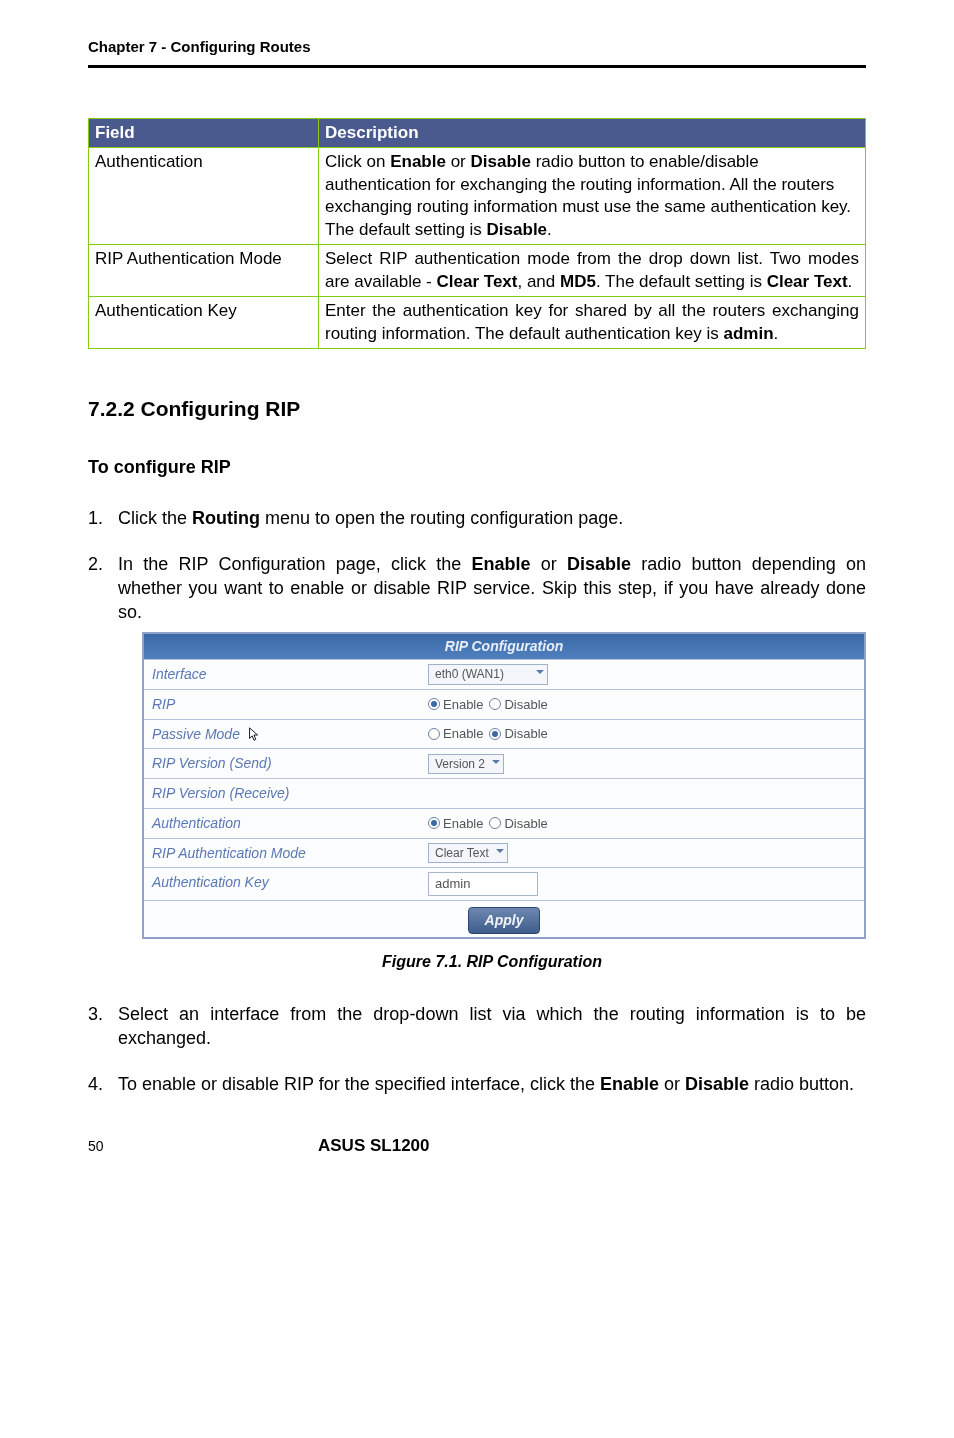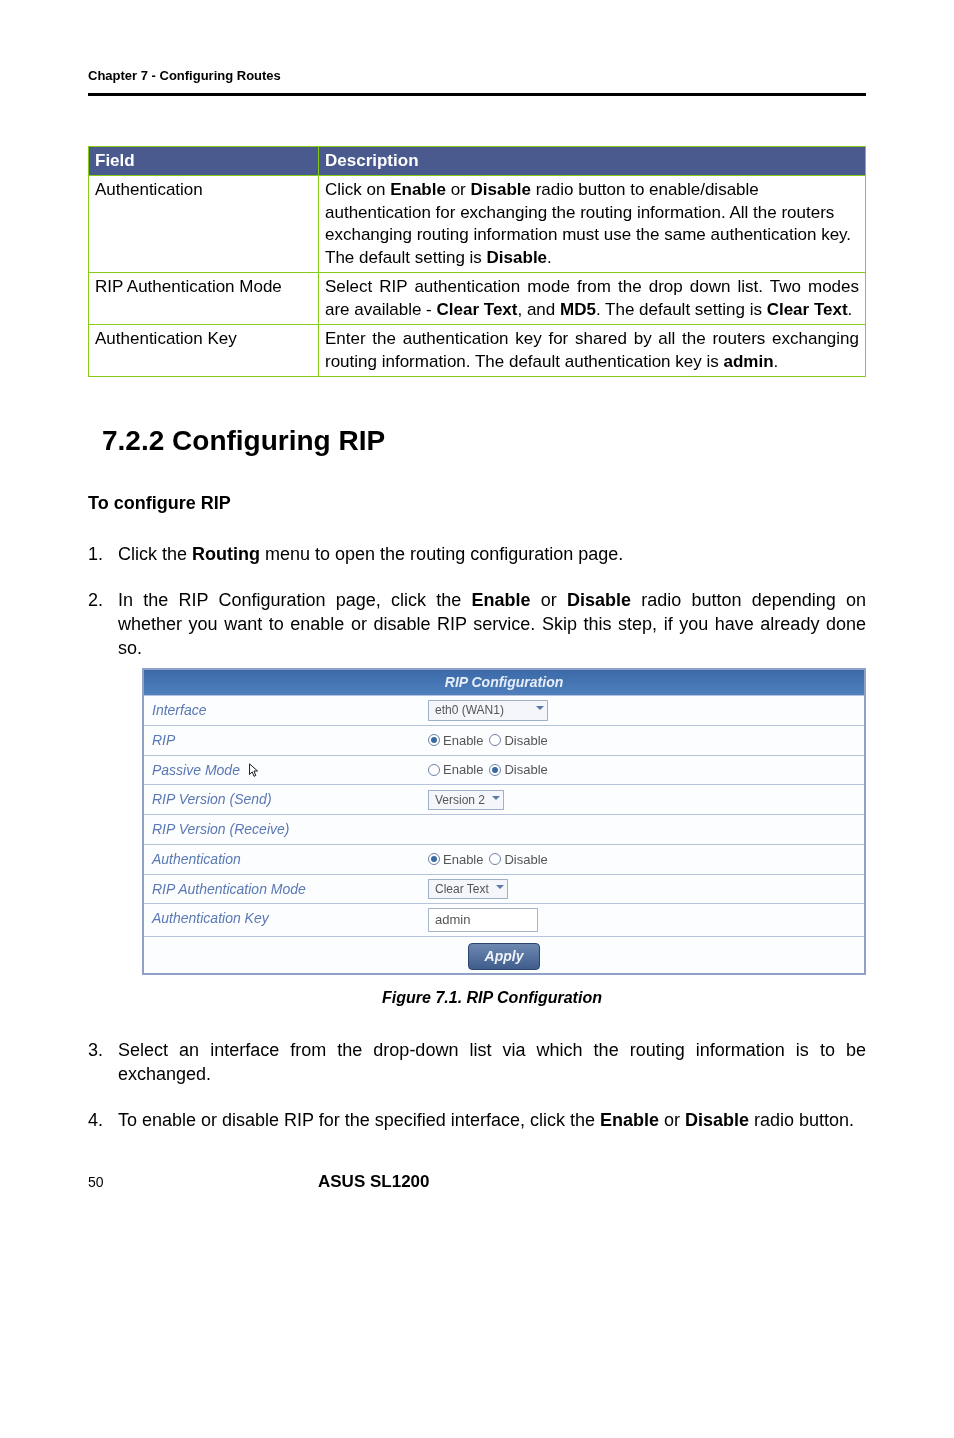--- a/index.html
+++ b/index.html
@@ -4,23 +4,23 @@
 <style>
   * { box-sizing: border-box; margin: 0; padding: 0; }
   body {
     font-family: Arial, Helvetica, sans-serif;
     width: 954px;
     background: #fff;
     color: #000;
     padding: 0 88px;
   }
   .chapter-header {
-    font-size: 13px;
-    font-weight: bold;
-    margin-top: 68px;
+    font-size: 15px;
+    font-weight: bold;
+    margin-top: 38px;
     margin-bottom: 10px;
   }
   .hr-thick {
     border: none;
     border-top: 3px solid #000;
     margin-bottom: 50px;
   }
   .desc-table {
     border-collapse: collapse;
     width: 100%;
@@ -34,23 +34,23 @@
     font-size: 17px;
     line-height: 1.32;
   }
   .desc-table th {
     background: #4a5a8f;
     color: #fff;
     font-weight: bold;
   }
   .desc-table .col-field { width: 230px; }
   .section-title {
-    font-size: 28px;
-    font-weight: bold;
-    margin: 48px 14px 36px;
+    font-size: 21px;
+    font-weight: bold;
+    margin: 48px 0 36px;
   }
   .subsection-title {
     font-size: 18px;
     font-weight: bold;
     margin-bottom: 28px;
   }
   ol.instructions {
     list-style: none;
     font-size: 18px;
     line-height: 1.34;

